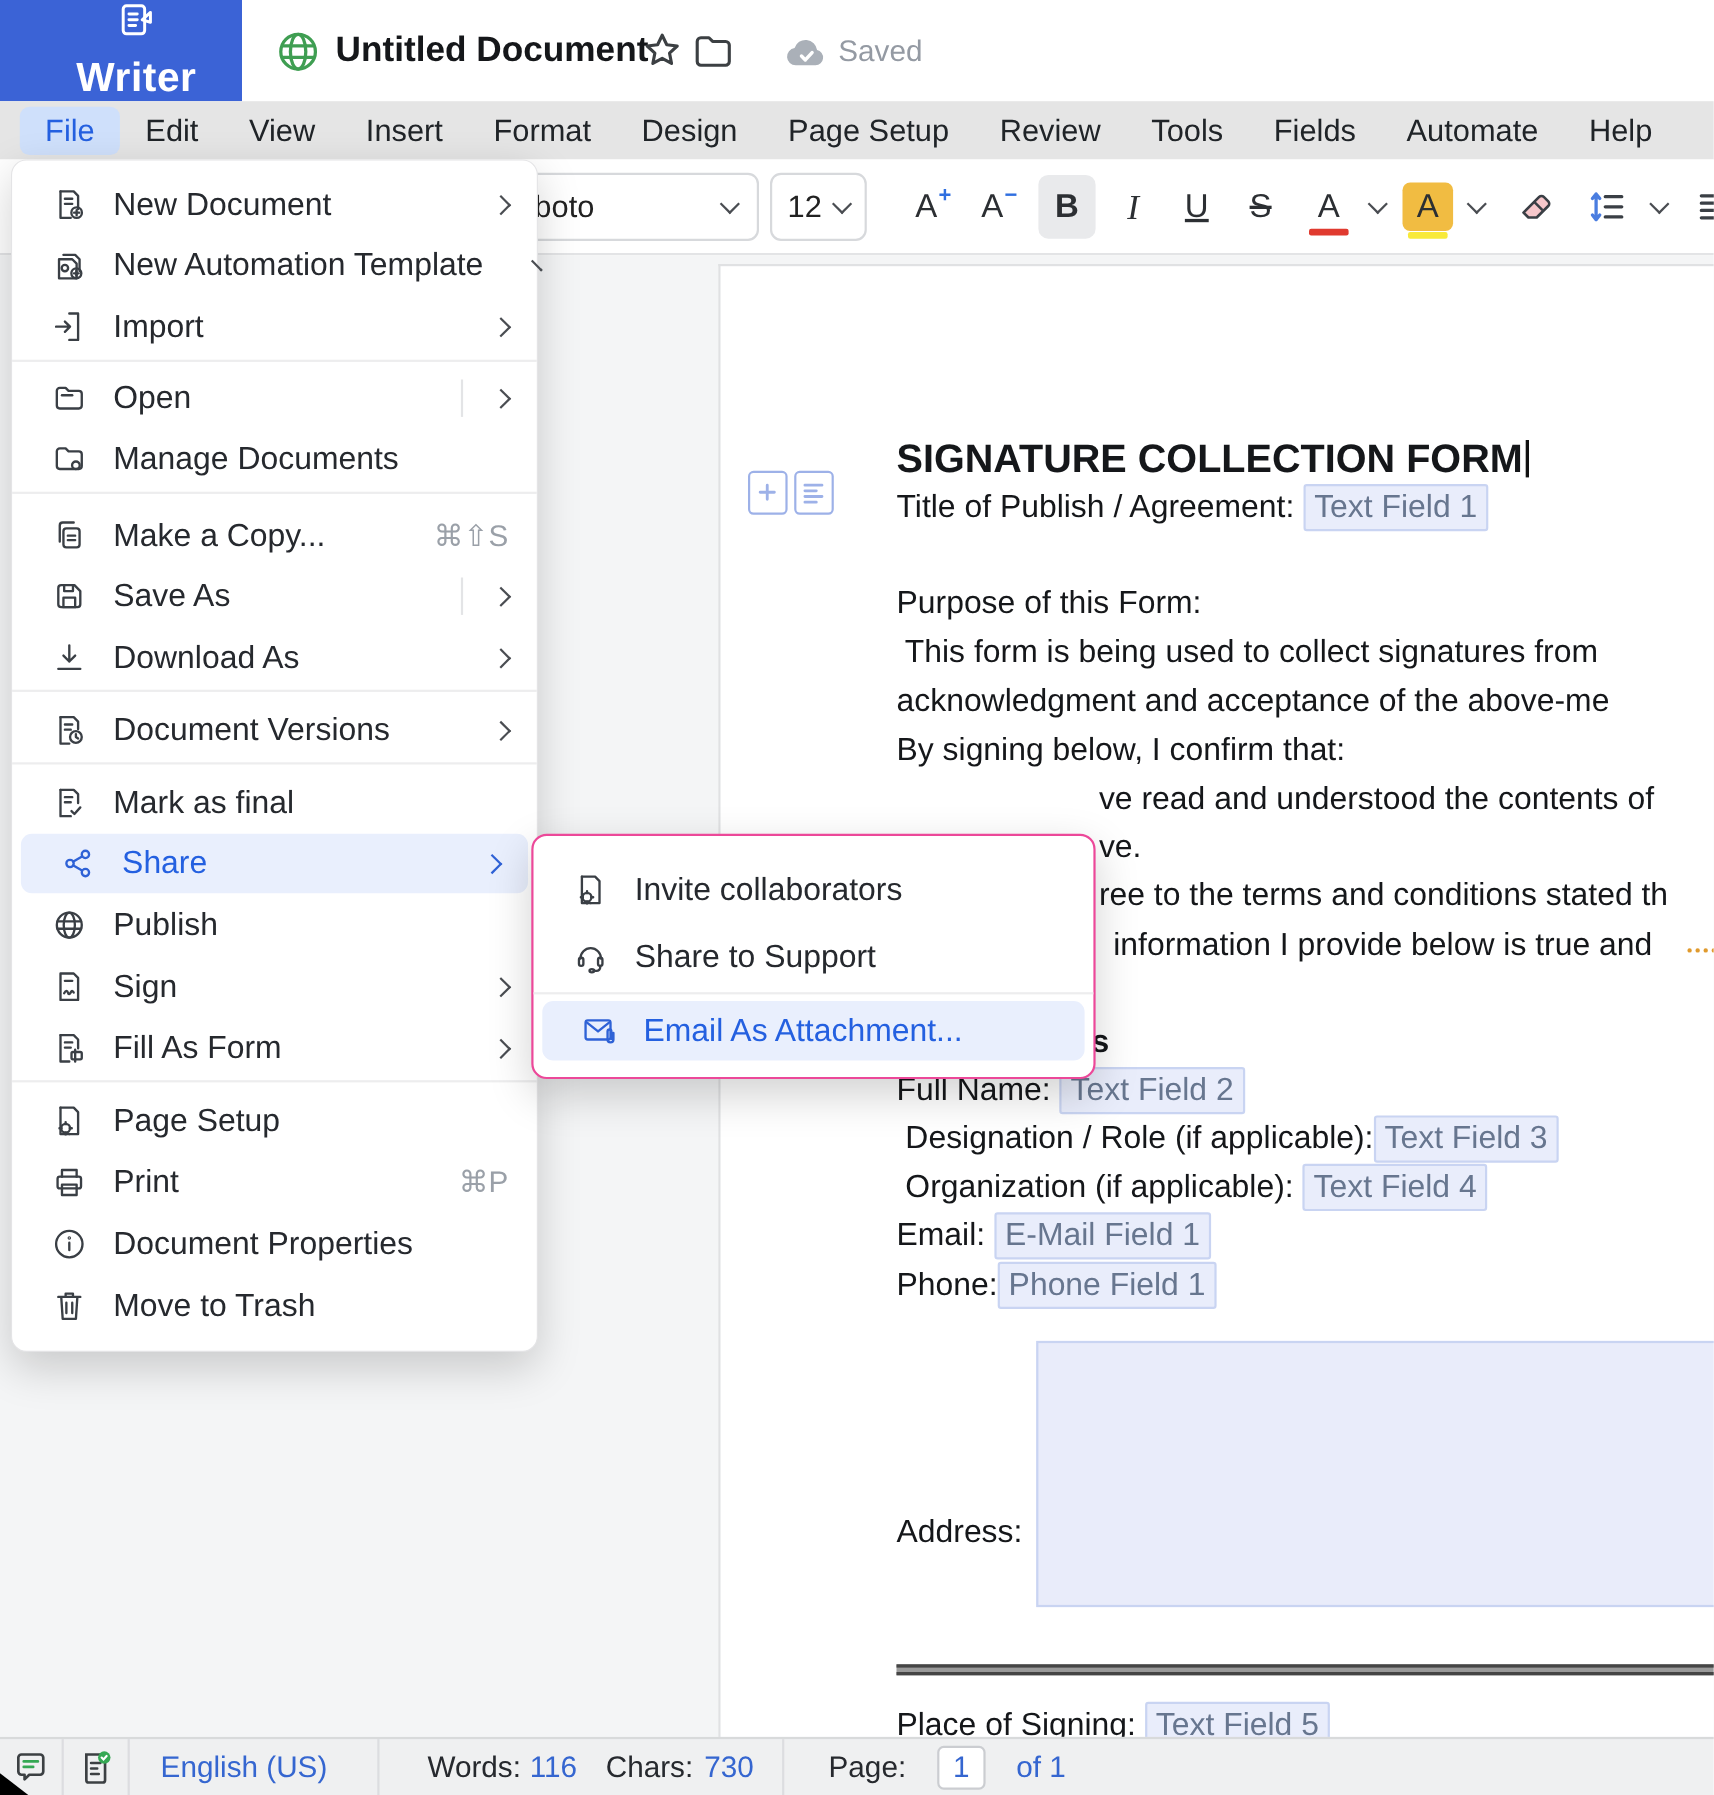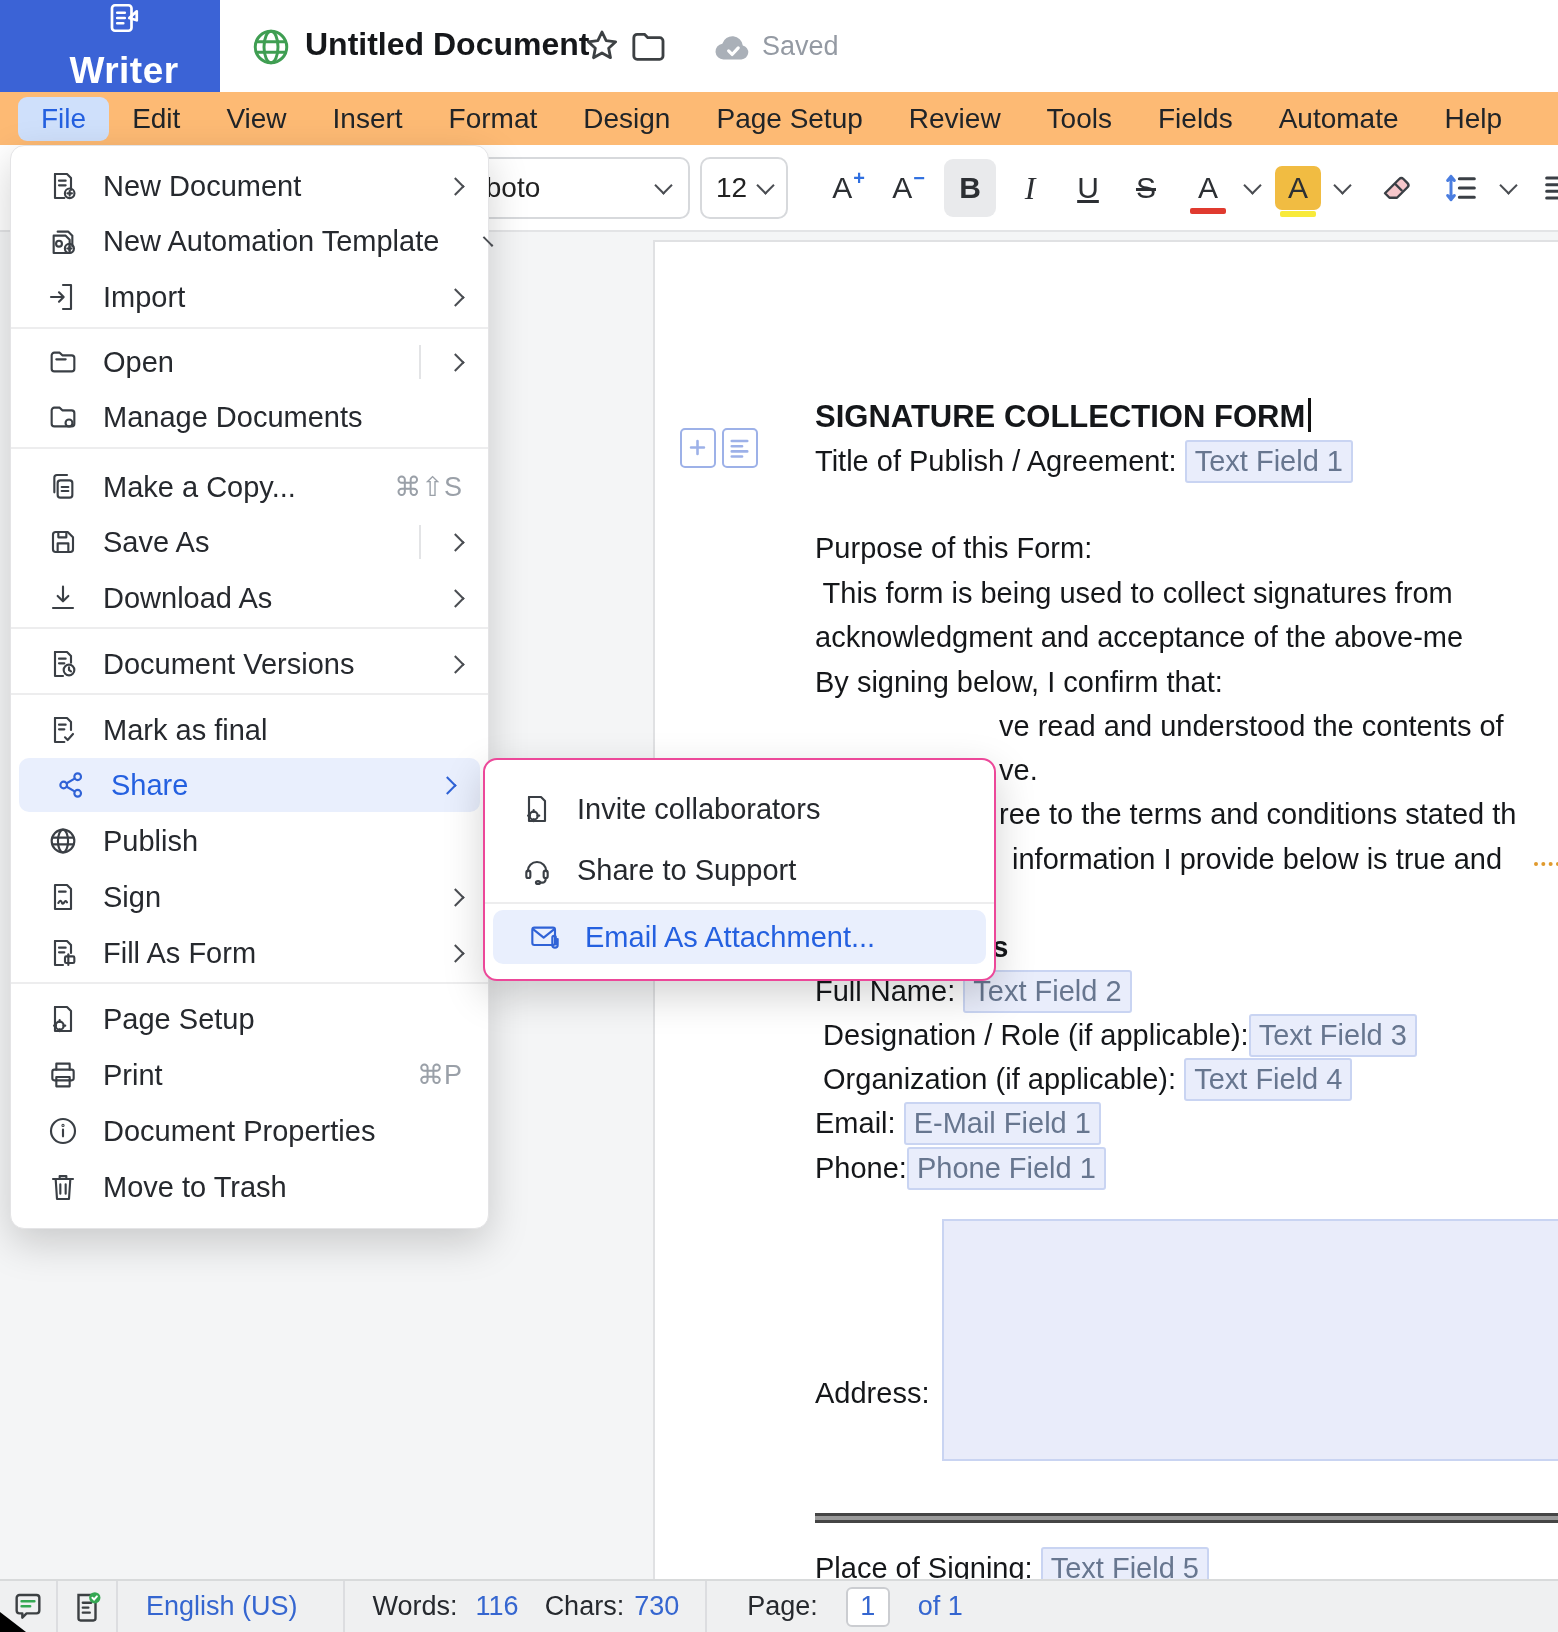--- a/index.html
+++ b/index.html
@@ -6,21 +6,21 @@
   body{width:1558px;height:1632px;position:relative;overflow:hidden;background:#fff;
        font-family:"Liberation Sans", sans-serif;color:#1c1e21;}
   .abs{position:absolute;}
   
   #topbar{left:0;top:0;width:1558px;height:92px;background:#fff;}
   #logo{left:0;top:0;width:220px;height:92px;background:#3b63d6;display:flex;align-items:center;gap:14px;padding-left:28px;box-sizing:border-box;flex-direction:column;}
   #logo .name{color:#fff;font-size:37px;font-weight:600;letter-spacing:.5px;}
   #doctitle{left:305px;top:26px;font-size:32px;font-weight:700;color:#15171a;}
   #savedtxt{left:762px;top:31px;font-size:27px;color:#949aa3;}
   
-  #menubar{left:0;top:92px;width:1558px;height:53px;background:#fdba74;display:flex;align-items:center;padding-left:18px;box-sizing:border-box;gap:0;}
+  #menubar{left:0;top:92px;width:1558px;height:53px;background:#e5e5e5;display:flex;align-items:center;padding-left:18px;box-sizing:border-box;gap:0;}
   .mb{font-size:28px;color:#202428;padding:6px 23px;border-radius:9px;white-space:nowrap;}
   .mb.active{background:#cfe0fb;color:#2460e0;}
   
   #toolbar{left:0;top:145px;width:1558px;height:87px;background:#fff;border-bottom:2px solid #e3e4e6;box-sizing:border-box;}
   .tbox{position:absolute;top:12px;height:62px;border:2px solid #d7d9dc;border-radius:10px;background:#fff;display:flex;align-items:center;box-sizing:border-box;font-size:28px;color:#222;}
   .tbtn{position:absolute;top:14px;height:58px;display:flex;align-items:center;justify-content:center;font-size:30px;color:#2c2f33;}
   .chev{display:inline-block;width:11px;height:11px;border-right:2.6px solid #4a4d52;border-bottom:2.6px solid #4a4d52;transform:rotate(45deg);margin-top:-5px;}
   .chev.r{transform:rotate(-45deg);margin-top:0;}
   .supblue{color:#2f6fe0;font-size:20px;font-weight:700;position:relative;top:-10px;left:1px;}
   .colorbar{position:absolute;left:50%;transform:translateX(-50%);bottom:3px;width:36px;height:6px;border-radius:2px;}
@@ -164,21 +164,21 @@
       <svg width="31" height="35" viewBox="0 0 24 24" style="stroke:#9db1e8;fill:none;stroke-width:2;stroke-linecap:round;">
           <path d="M12 7v10M7 12h10"></path>
         </svg>
     </div>
     <div class="mgicon" style="left:67px;top:186px;">
       <svg width="31" height="35" viewBox="0 0 24 24" style="stroke:#9db1e8;fill:none;stroke-width:2;stroke-linecap:round;">
           <path d="M6 7h12M6 11h8M6 15h12M6 19h8"></path>
         </svg>
     </div>
 
-    <div class="dline" style="top:153px;font-weight:700;font-size:31px;"><span>SIGNATURE COLLECTION FORM</span><span class="caret"></span></div>
+    <div class="dline" style="top:153px;font-weight:700;font-size:36px;"><span>SIGNATURE COLLECTION FORM</span><span class="caret"></span></div>
     <div class="dline" style="top:197px;"><span>Title of Publish / Agreement: </span><span class="chip">Text Field 1</span></div>
     <div class="dline" style="top:284px;">Purpose of this Form:</div>
     <div class="dline" style="top:329px;"> This form is being used to collect signatures from</div>
     <div class="dline" style="top:373px;">acknowledgment and acceptance of the above-me</div>
     <div class="dline" style="top:418px;">By signing below, I confirm that:</div>
     <div class="dline" style="left:344px;top:462px;">ve read and understood the contents of</div>
     <div class="dline" style="left:344px;top:506px;">ve.</div>
     <div class="dline" style="left:344px;top:550px;">ree to the terms and conditions stated th</div>
     <div class="dline" style="left:357px;top:595px;">information I provide below is true and</div>
     <div id="squiggle"></div>
@@ -431,21 +431,21 @@
     <svg width="34" height="34" viewBox="0 0 24 24">
         <path d="M6 3.5h10.5a1.5 1.5 0 0 1 1.5 1.5v15a1.5 1.5 0 0 1-1.5 1.5H7.5A1.5 1.5 0 0 1 6 20z" fill="none" stroke="#3c4043" stroke-width="1.7"></path>
         <path d="M9 9h6M9 12.5h4M9 16h5" stroke="#3c4043" stroke-width="1.6" stroke-linecap="round"></path>
         <circle cx="17.5" cy="5.5" r="4" fill="#34a853"></circle>
         <path d="M15.8 5.5l1.2 1.2 2-2.2" stroke="#fff" stroke-width="1.4" fill="none" stroke-linecap="round"></path>
       </svg>
   </div>
   <div class="ssep"></div>
   <div class="blue" style="padding:0 45px 0 28px;">English (US)</div>
   <div class="ssep"></div>
-  <div style="padding-left:28px;display:flex;gap:18px;align-items:center;">
+  <div style="padding-left:44px;display:flex;gap:8px;align-items:center;">
     <span>Words:</span>
       <span class="blue">116</span>
   </div>
   <div style="padding-left:26px;display:flex;gap:10px;align-items:center;">
     <span>Chars:</span>
       <span class="blue">730</span>
   </div>
   <div class="ssep" style="margin-left:26px;"></div>
   <div style="padding-left:40px;display:flex;gap:28px;align-items:center;">
     <span>Page:</span>

